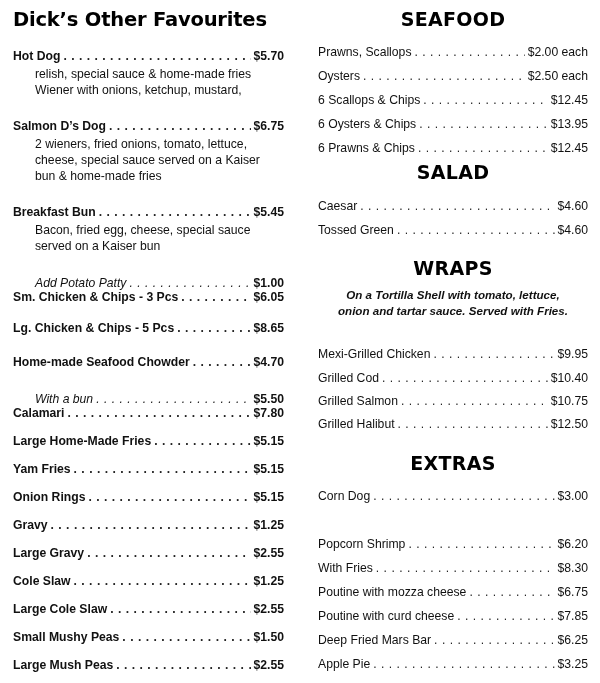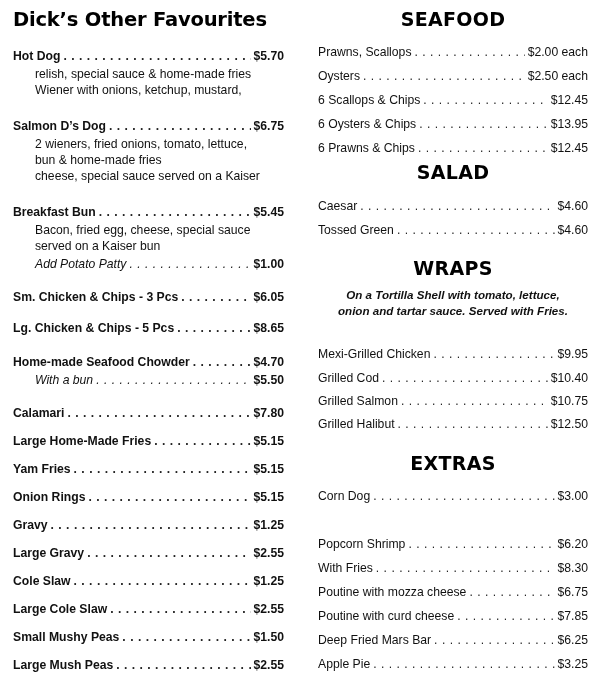--- a/index.html
+++ b/index.html
@@ -17,21 +17,21 @@
   .sec-title { position: absolute; width: 270px; text-align: center; font-size: 19px; letter-spacing: 0.3px; }
   .row {
     position: absolute; left: 0; display: flex; align-items: baseline;
     font-size: 12.2px; white-space: nowrap; width: 100%; text-align: right;
   }
   .row .name { flex: 0 0 auto; }
   .row .dots { flex: 1 1 auto; overflow: hidden; margin: 0 3px; letter-spacing: 2.6px; color: #222; }
   .row .dots::before { content: ". . . . . . . . . . . . . . . . . . . . . . . . . . . . . . . . . . . . . . . . . . . . . . . . . . . . . . . . . . . . . . . . . . ."; letter-spacing: 0; word-spacing: 1px; }
   .row .price { flex: 0 0 auto; }
   .left .row { font-weight: bold; }
-  .left .row.sub { font-weight: normal; font-style: italic; left: 22px; width: calc(100% - 22px); }
+  .left .row.sub { font-weight: normal; font-style: italic; left: 22px; width: calc(100% - 22px); margin-top: 19px; }
   .left .row.sub .price { font-weight: bold; font-style: normal; }
   .desc { position: absolute; left: 22px; font-size: 12.2px; line-height: 16px; width: 250px; }
   .right .row { font-weight: normal; }
   .note {
     position: absolute; width: 270px; text-align: center;
     font-size: 11.6px; font-weight: bold; font-style: italic; line-height: 16px;
   }
 </style>
 </head>
 <body>
@@ -49,22 +49,22 @@
       <div>Wiener with onions, ketchup, mustard,</div>
     </div>
 
   <div class="row" style="top:119px">
       <span class="name">Salmon D’s Dog</span>
       <span class="dots"></span>
       <span class="price">$6.75</span>
     </div>
   <div class="desc" style="top:136px">
       <div>2 wieners, fried onions, tomato, lettuce,</div>
+      <div>cheese, special sauce served on a Kaiser</div>
       <div>bun &amp; home-made fries</div>
-      <div>cheese, special sauce served on a Kaiser</div>
     </div>
 
   <div class="row" style="top:205px">
       <span class="name">Breakfast Bun</span>
       <span class="dots"></span>
       <span class="price">$5.45</span>
     </div>
   <div class="desc" style="top:222px">
       <div>Bacon, fried egg, cheese, special sauce</div>
       <div>served on a Kaiser bun</div>

